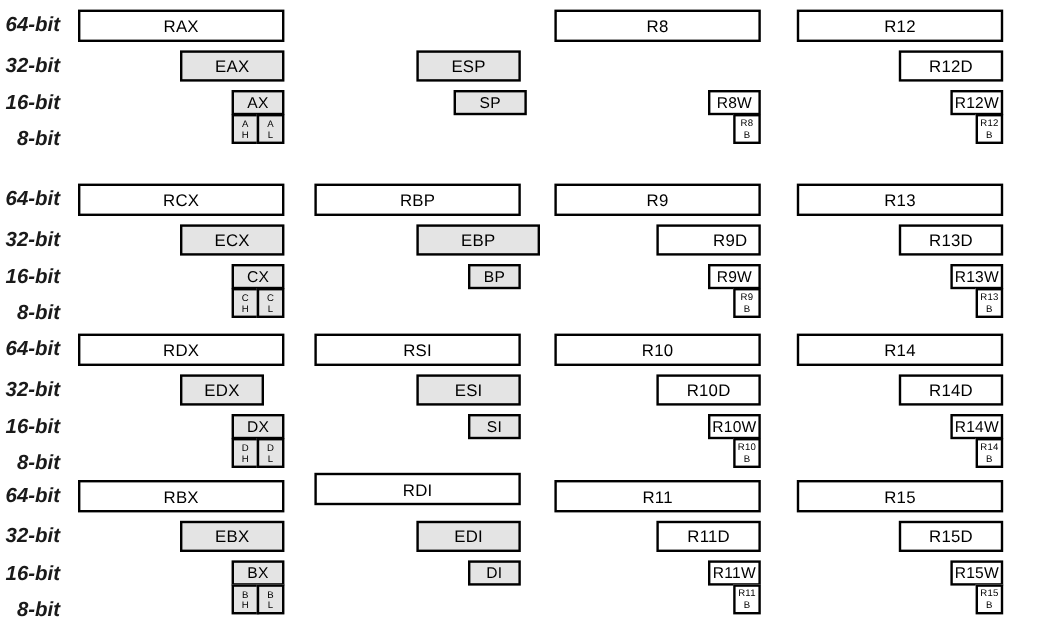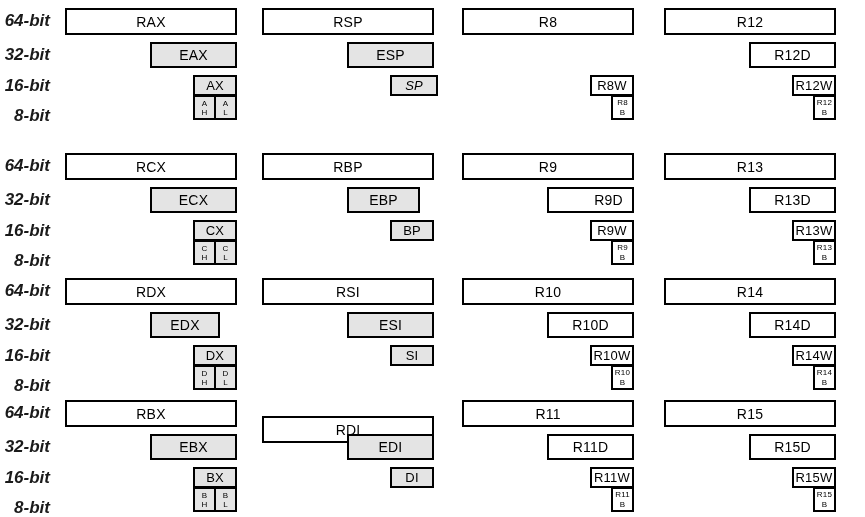--- a/index.html
+++ b/index.html
@@ -149,48 +149,45 @@
         <span>B</span>
         <span>H</span>
       </span>
     </div>
     <div class="bar shaded small" style="left: 214px; top: 487px; width: 23px; height: 25px;">
       <span class="txt">
         <span>B</span>
         <span>L</span>
       </span>
     </div>
-    <div class="bar r64" style="left: 262px; top: 8px; width: 172px; height: 27px;">
-      <span class="txt">RSP</span>
-    </div>
     <div class="bar shaded" style="left: 347px; top: 42px; width: 87px; height: 26px;">
       <span class="txt">ESP</span>
     </div>
-    <div class="bar shaded w16" style="left: 390px; top: 75px; width: 48px; height: 21px; font-style: italic;">
+    <div class="bar shaded w16" style="left: 378px; top: 75px; width: 61px; height: 21px;">
       <span class="txt">SP</span>
     </div>
     <div class="bar r64" style="left: 262px; top: 153px; width: 172px; height: 27px;">
       <span class="txt">RBP</span>
     </div>
-    <div class="bar shaded" style="left: 347px; top: 187px; width: 73px; height: 26px;">
+    <div class="bar shaded" style="left: 347px; top: 187px; width: 103px; height: 26px;">
       <span class="txt">EBP</span>
     </div>
     <div class="bar shaded w16" style="left: 390px; top: 220px; width: 44px; height: 21px;">
       <span class="txt">BP</span>
     </div>
     <div class="bar r64" style="left: 262px; top: 278px; width: 172px; height: 27px;">
       <span class="txt">RSI</span>
     </div>
     <div class="bar shaded" style="left: 347px; top: 312px; width: 87px; height: 26px;">
       <span class="txt">ESI</span>
     </div>
     <div class="bar shaded w16" style="left: 390px; top: 345px; width: 44px; height: 21px;">
       <span class="txt">SI</span>
     </div>
-    <div class="bar r64" style="left: 262px; top: 416px; width: 172px; height: 27px;">
+    <div class="bar r64" style="left: 262px; top: 394px; width: 172px; height: 27px;">
       <span class="txt">RDI</span>
     </div>
     <div class="bar shaded" style="left: 347px; top: 434px; width: 87px; height: 26px;">
       <span class="txt">EDI</span>
     </div>
     <div class="bar shaded w16" style="left: 390px; top: 467px; width: 44px; height: 21px;">
       <span class="txt">DI</span>
     </div>
     <div class="bar r64" style="left: 462px; top: 8px; width: 172px; height: 27px;">
       <span class="txt">R8</span>

